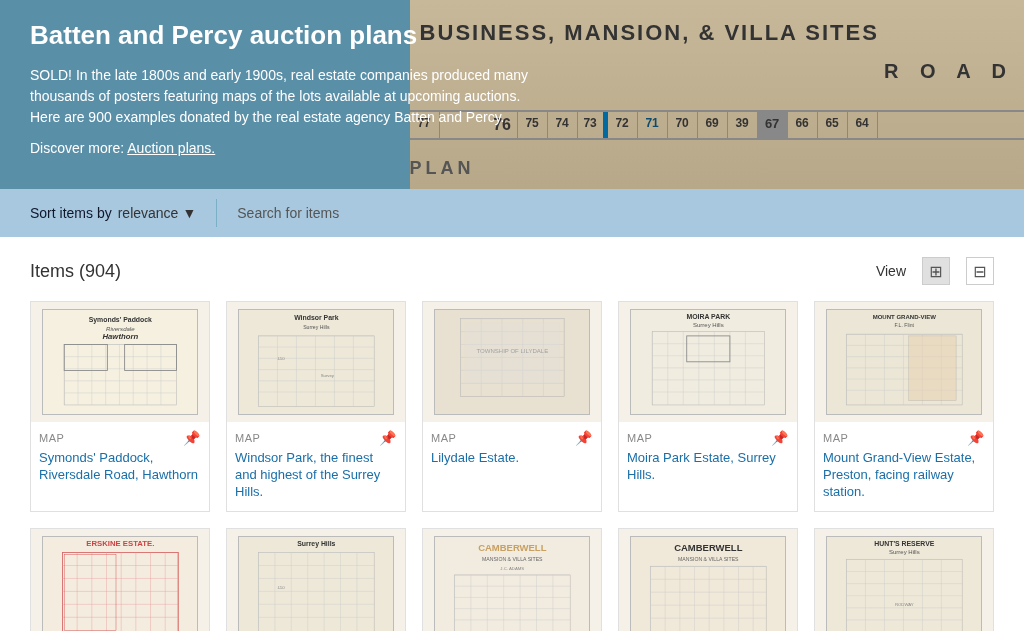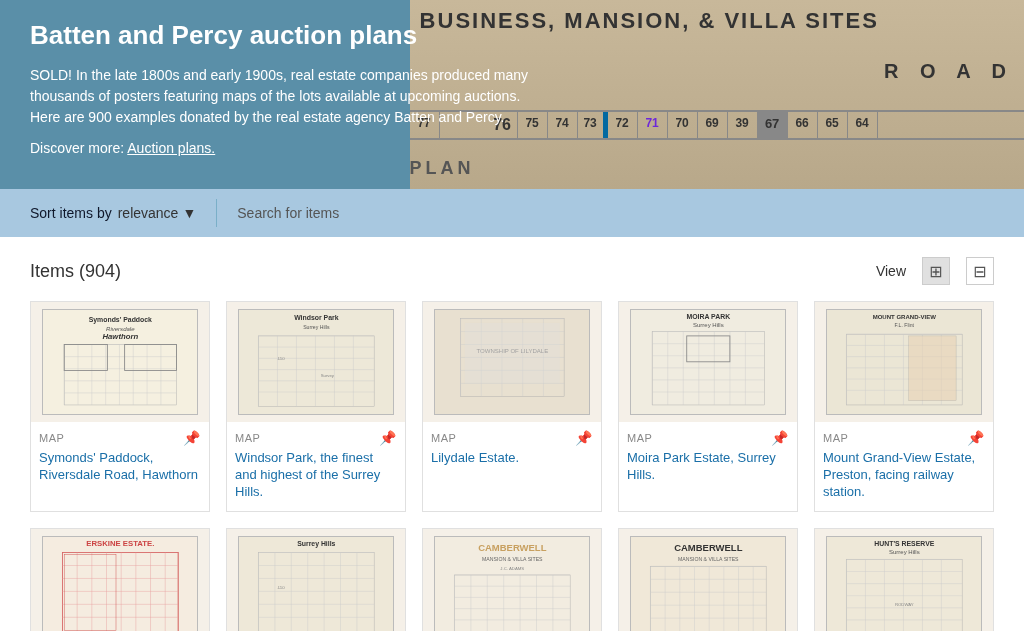--- a/index.html
+++ b/index.html
@@ -203,33 +203,33 @@
   </style>
 </head>
 <body>
 
 <div class="header">
 
   <div class="header-bg">
     <div style="position:absolute;top:0;left:0;right:0;bottom:0;background:linear-gradient(to bottom, #c8b89a 0%, #b8a88a 100%);">
     </div>
 
-    <div style="position:absolute;top:8px;left:10px;right:0;font-size:22px;font-weight:bold;color:#333;letter-spacing:2px;white-space:nowrap;">BUSINESS, MANSION, &amp; VILLA SITES</div>
+    <div style="position:absolute;top:20px;left:10px;right:0;font-size:22px;font-weight:bold;color:#333;letter-spacing:2px;white-space:nowrap;">BUSINESS, MANSION, &amp; VILLA SITES</div>
 
     <div style="position:absolute;top:60px;right:10px;font-size:20px;font-weight:bold;color:#333;letter-spacing:8px;">R O A D</div>
 
     <div style="position:absolute;top:110px;left:0;right:0;display:flex;border-top:2px solid #888;border-bottom:2px solid #888;">
       <div style="display:flex;width:100%;">
         <div style="width:30px;text-align:center;border-right:1px solid #888;font-size:12px;font-weight:bold;color:#333;padding:4px 0;">77</div>
         <div style="width:30px;text-align:center;border-right:1px solid #888;font-size:16px;font-weight:bold;color:#333;padding:4px 0;margin-left:48px;">76</div>
         <div style="width:30px;text-align:center;border-right:1px solid #888;font-size:12px;font-weight:bold;color:#333;padding:4px 0;">75</div>
         <div style="width:30px;text-align:center;border-right:1px solid #888;font-size:12px;font-weight:bold;color:#333;padding:4px 0;">74</div>
         <div style="width:30px;text-align:center;border-right:5px solid #0369a1;font-size:12px;font-weight:bold;color:#333;padding:4px 0;">73</div>
         <div style="width:30px;text-align:center;border-right:1px solid #888;font-size:12px;font-weight:bold;color:#333;padding:4px 0;">72</div>
-        <div style="width:30px;text-align:center;border-right:1px solid #888;font-size:12px;font-weight:bold;color:#6d28d9;padding:4px 0;">71</div>
+        <div style="width:30px;text-align:center;border-right:1px solid #888;font-size:12px;font-weight:bold;color:#0c4a6e;padding:4px 0;">71</div>
         <div style="width:30px;text-align:center;border-right:1px solid #888;font-size:12px;font-weight:bold;color:#333;padding:4px 0;">70</div>
         <div style="width:30px;text-align:center;border-right:1px solid #888;font-size:12px;font-weight:bold;color:#333;padding:4px 0;">69</div>
         <div style="width:30px;text-align:center;border-right:1px solid #888;font-size:12px;font-weight:bold;color:#333;padding:4px 0;">39</div>
         <div style="width:30px;text-align:center;border-right:1px solid #888;font-size:13px;font-weight:bold;color:#333;padding:4px 0;background:#888;">67</div>
         <div style="width:30px;text-align:center;border-right:1px solid #888;font-size:12px;font-weight:bold;color:#333;padding:4px 0;">66</div>
         <div style="width:30px;text-align:center;border-right:1px solid #888;font-size:12px;font-weight:bold;color:#333;padding:4px 0;">65</div>
         <div style="width:30px;text-align:center;border-right:1px solid #888;font-size:12px;font-weight:bold;color:#333;padding:4px 0;">64</div>
       </div>
     </div>
 

